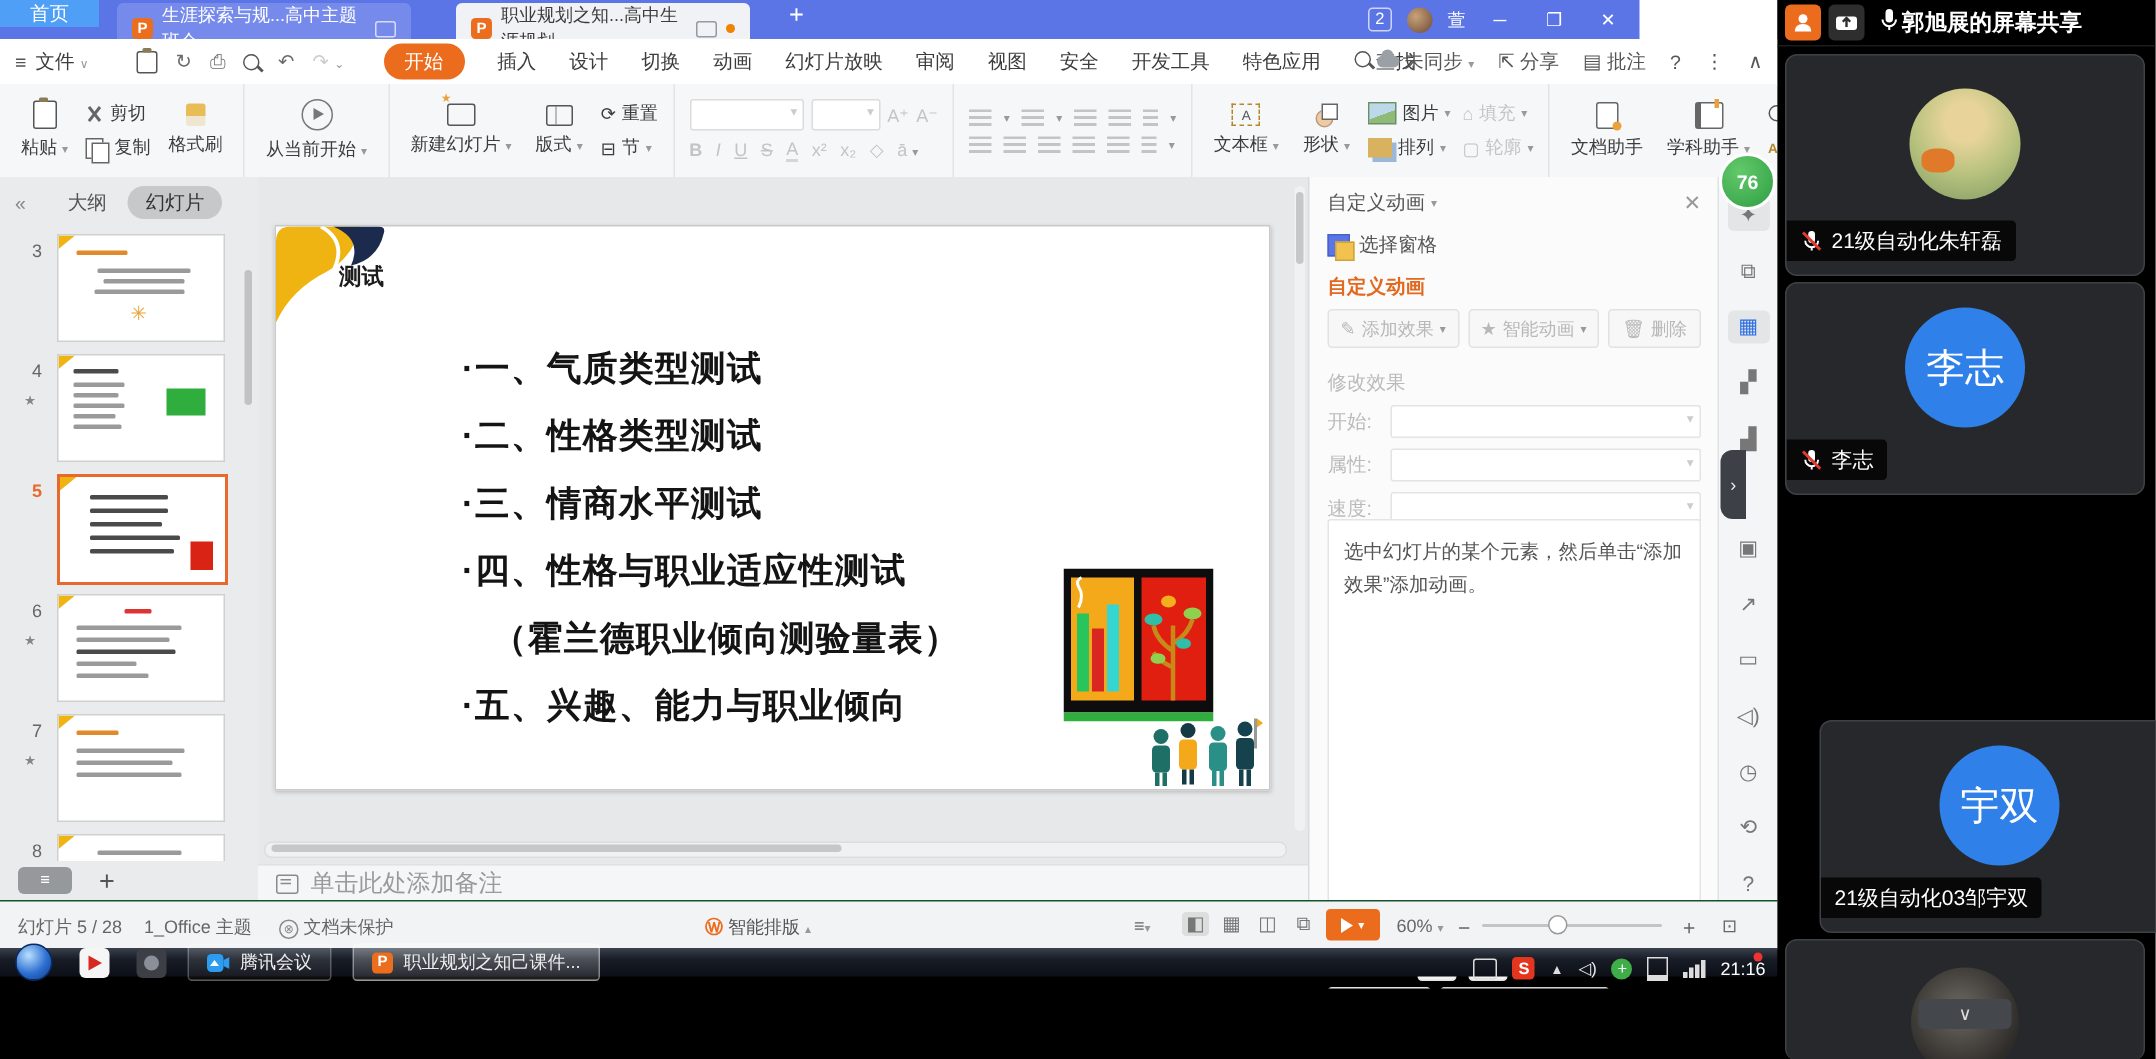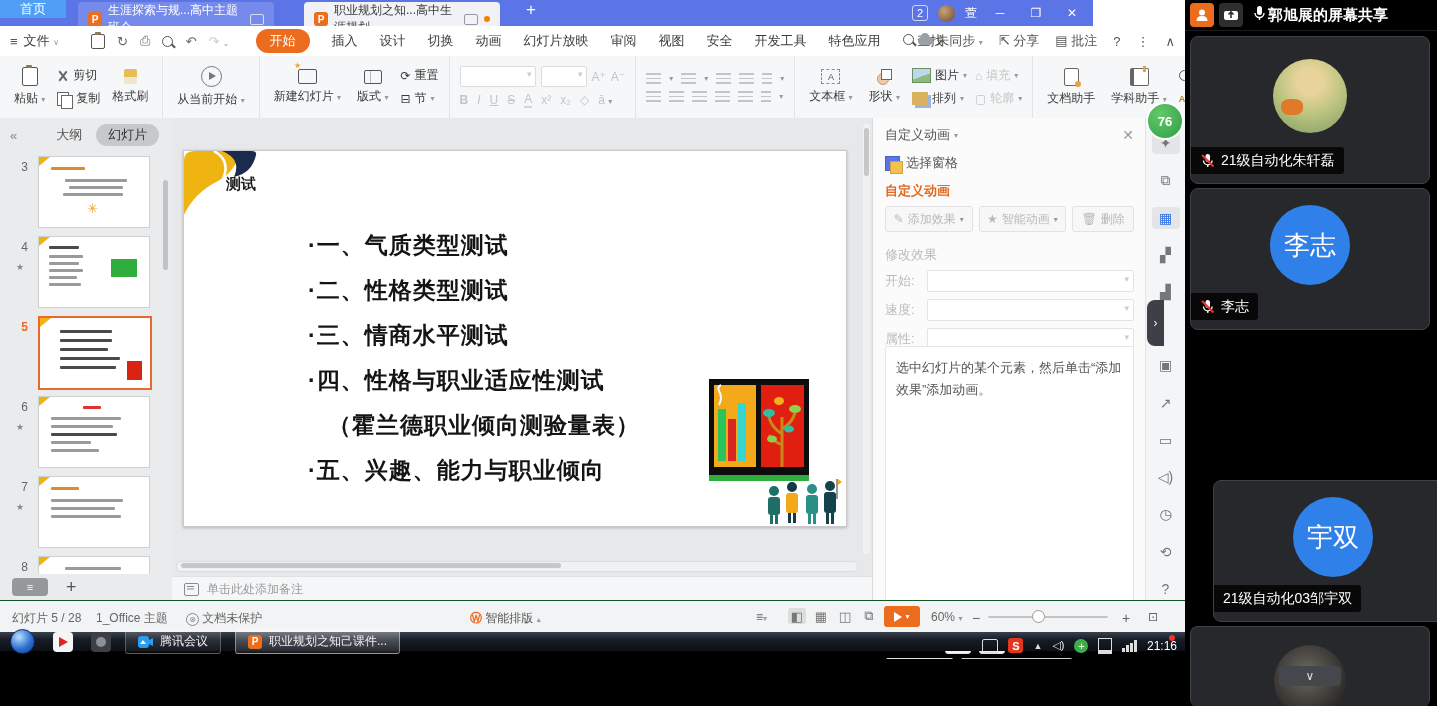--- a/index.html
+++ b/index.html
@@ -90,21 +90,21 @@
   .slide{position:absolute;left:11px;top:32px;width:662px;height:375px;background:#fff;border:1px solid #c9c9c9;box-shadow:0 1px 3px rgba(0,0,0,.22);}
   .slide-title{position:absolute;left:42px;top:24px;font-size:15px;font-weight:bold;color:#1c1c1c;}
   .bullets{position:absolute;left:124px;top:72px;font-size:23px;font-weight:bold;color:#141414;letter-spacing:1px;}
   .bullets div{height:45px;line-height:45px;white-space:nowrap;}
   .b-indent{padding-left:20px;}
   .hscroll{position:absolute;left:4px;right:14px;bottom:4px;height:9px;background:#f0f1f2;border:1px solid #dcdddd;border-radius:5px;}
   .hthumb{position:absolute;left:4px;top:1px;width:380px;height:5px;background:#c6c7c8;border-radius:3px;}
   .vscroll{position:absolute;right:2px;top:6px;width:7px;height:430px;background:#f0f1f2;border-radius:4px;}
   .vthumb{position:absolute;top:4px;left:1px;width:5px;height:48px;background:#c6c7c8;border-radius:3px;}
   
-  .notes{position:absolute;left:172px;top:576px;width:700px;height:24px;background:#f5f6f7;border-top:1px solid #e0e1e2;display:flex;align-items:center;gap:8px;padding-left:12px;font-size:12px;color:#9a9a9a;}
+  .notes{position:absolute;left:172px;top:576px;width:700px;height:24px;background:#f5f6f7;border-top:1px solid #e0e1e2;display:flex;align-items:center;gap:8px;padding-left:12px;font-size:16px;color:#9a9a9a;}
   .note-ic{width:13px;height:11px;border:1.4px solid #8a8a8a;border-radius:2px;position:relative;}
   .note-ic::after{content:"";position:absolute;left:2px;top:2.5px;width:7px;height:1.3px;background:#8a8a8a;box-shadow:0 2.5px 0 #8a8a8a;}
   
   .rpanel{position:absolute;left:872px;top:118px;width:273px;height:482px;background:#fbfbfc;border-left:1px solid #dadbdc;font-size:13px;color:#555;}
   .rp-pad{position:absolute;left:12px;right:12px;}
   .rp-title{top:8px;display:flex;align-items:center;}
   .rp-x{margin-left:auto;color:#999;font-size:14px;}
   .selpane-ic{width:13px;height:13px;background:#5b74e6;border:1px solid #4a62c8;position:relative;margin-right:6px;}
   .selpane-ic::after{content:"";position:absolute;left:4px;top:4px;width:11px;height:11px;background:#f2c14e;border:1px solid #caa43c;}
   .rp-orange{color:#e2691f;font-weight:bold;}
@@ -368,21 +368,21 @@
             <span class="repic">AB</span>
             <span>替换</span>
           </span>
       </div>
     </div>
   </div>
 
   <div class="lpanel">
     <div class="lp-head">
       <span style="margin-left:10px;color:#888;">«</span>
-      <span style="margin-left:39px;">大纲</span>
+      <span style="margin-left:28px;">大纲</span>
       <span class="lp-pill" style="margin-left:14px;">幻灯片</span>
     </div>
     <div class="thumb-area">
 
       <div class="srow" style="top:6px;">
         <span class="tnum">3</span>
         <div class="thumb">
             <span class="tcorner"></span>
           <span class="tline or" style="left:12px;top:10px;width:34px;"></span>
           <span class="tline" style="left:26px;top:22px;width:62px;"></span>
@@ -551,25 +551,25 @@
       <span class="rp-btn">★ <span>智能动画</span> <span class="car">▾</span></span>
       <span class="rp-btn" style="flex:.7;">🗑<span>删除</span></span>
     </div>
     <div class="rp-pad" style="top:128px;color:#bbb;">修改效果</div>
     <div class="rp-pad" style="top:152px;">
       <div class="fld">
           <span class="lab">开始:</span>
           <span class="inp"></span>
         </div>
       <div class="fld">
+          <span class="lab">属性:</span>
+          <span class="inp"></span>
+        </div>
+      <div class="fld">
           <span class="lab">速度:</span>
-          <span class="inp"></span>
-        </div>
-      <div class="fld">
-          <span class="lab">属性:</span>
           <span class="inp"></span>
         </div>
     </div>
     <div class="hintbox"><span>选中幻灯片的某个元素，然后单击“添加效果”添加动画。</span></div>
     <div class="rp-pad" style="top:512px;display:flex;align-items:center;gap:8px;color:#bbb;">
       <span>重新排序</span>
       <span class="sq-btn">↑</span>
       <span class="sq-btn">↓</span>
     </div>
     <div class="rp-pad rp-row" style="top:540px;">

